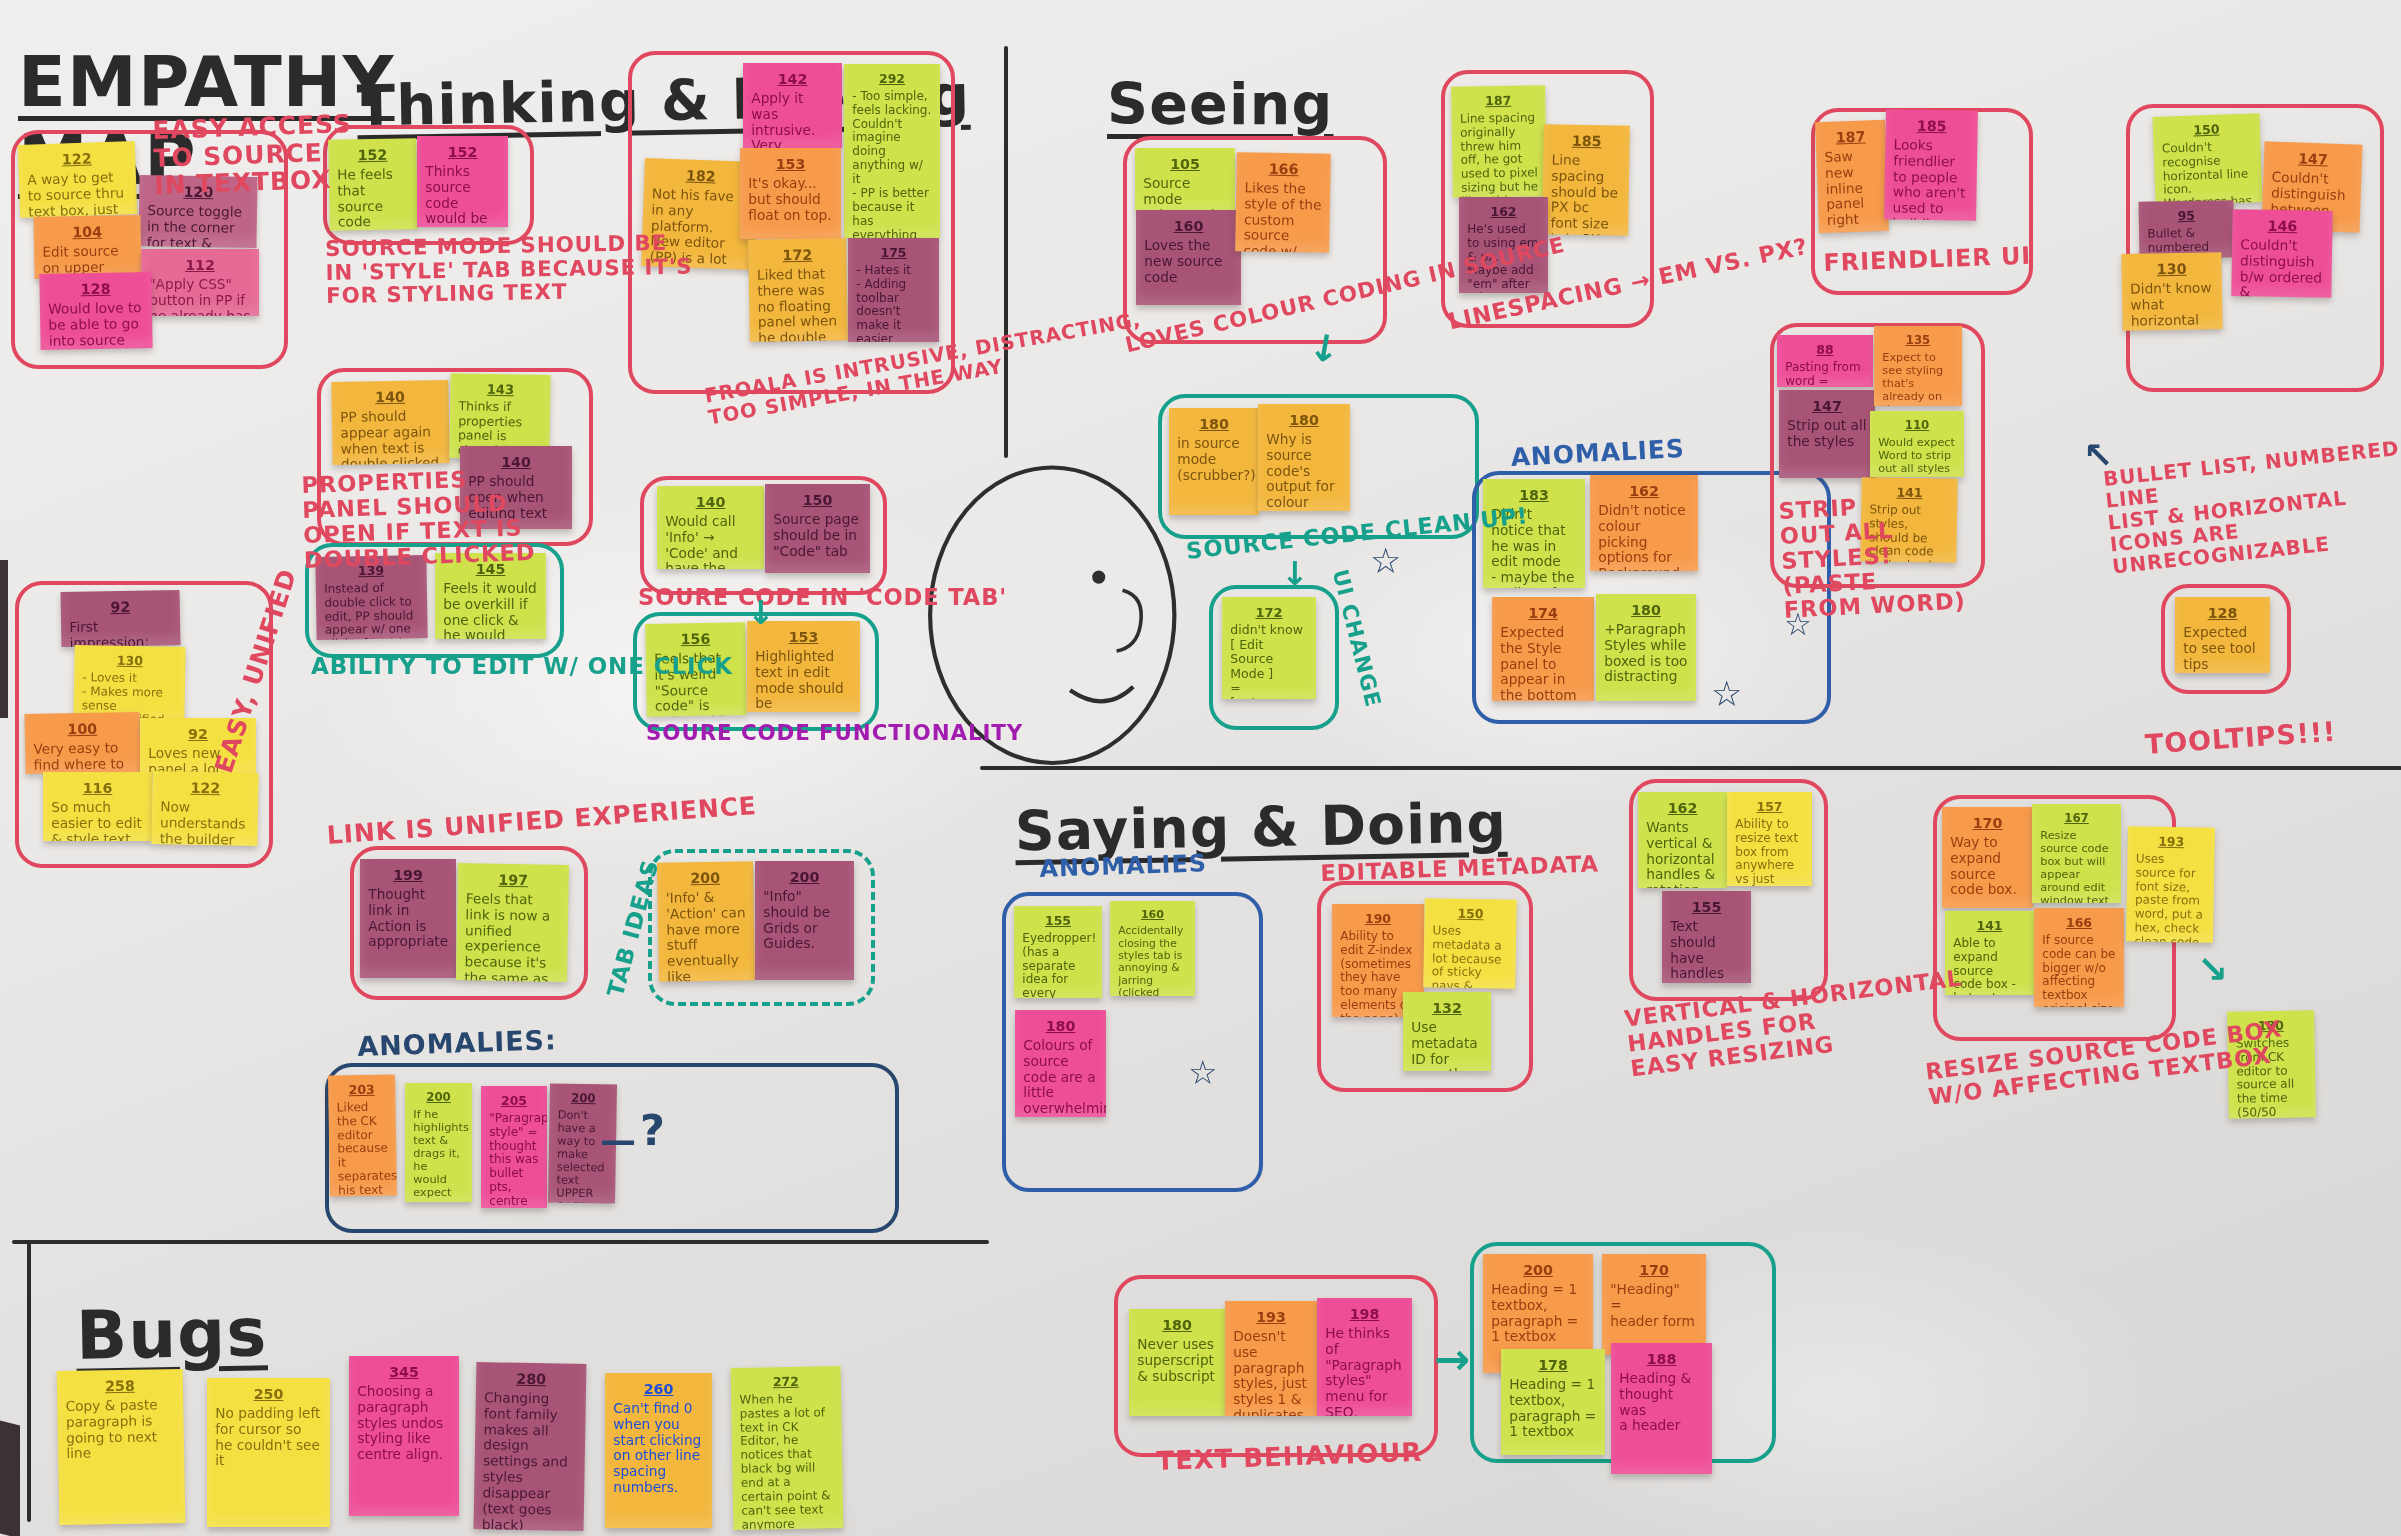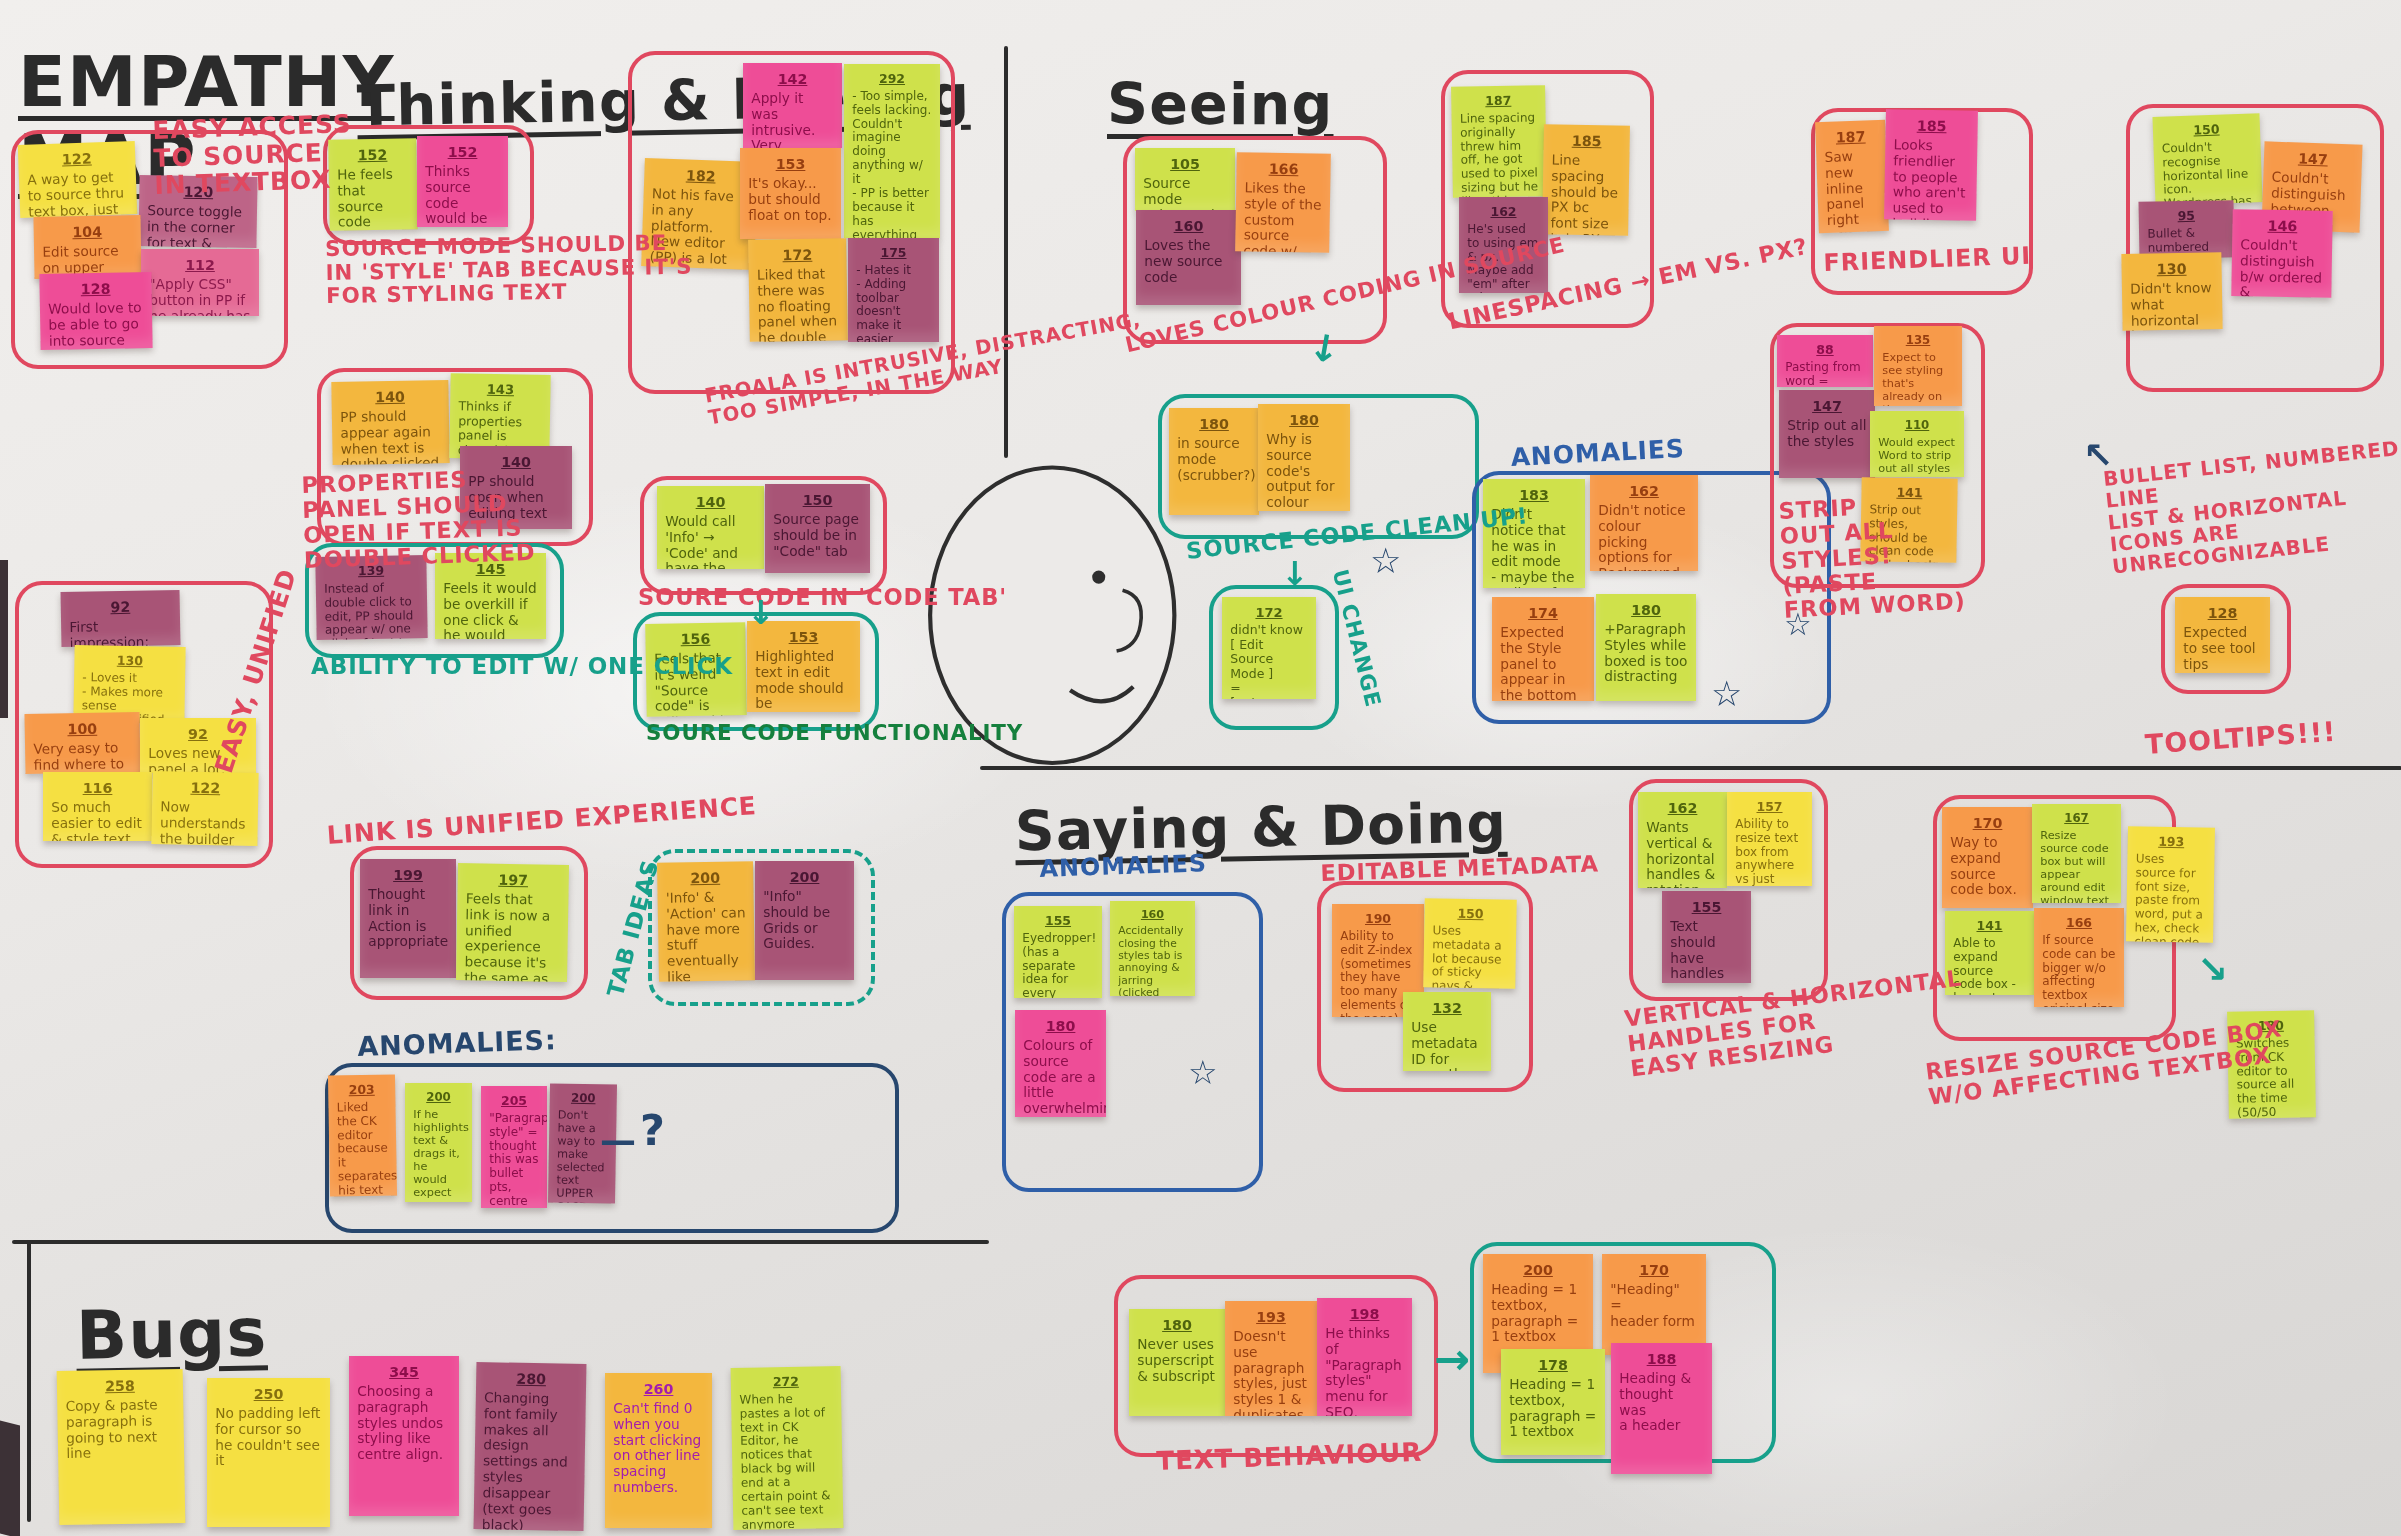--- a/index.html
+++ b/index.html
@@ -442,21 +442,21 @@
     <span class="note-body">No padding left for cursor so he couldn't see it</span>
   </div>
 <div class="note" style="left: 349px; top: 1356px; width: 110px; height: 160px; background: rgb(238, 77, 151); color: rgb(141, 14, 75); transform: rotate(0deg);">
     <span class="note-head">345</span>
     <span class="note-body">Choosing a paragraph styles undos styling like centre align.</span>
   </div>
 <div class="note" style="left: 475px; top: 1363px; width: 110px; height: 167px; background: rgb(168, 84, 118); color: rgb(74, 23, 51); transform: rotate(1deg);">
     <span class="note-head">280</span>
     <span class="note-body">Changing font family makes all design settings and styles disappear (text goes black)</span>
   </div>
-<div class="note" style="left: 605px; top: 1373px; width: 107px; height: 155px; background: rgb(243, 183, 62); color: #a21caf; transform: rotate(0deg);">
+<div class="note" style="left: 605px; top: 1373px; width: 107px; height: 155px; background: rgb(243, 183, 62); color: #1d4ed8; transform: rotate(0deg);">
     <span class="note-head">260</span>
     <span class="note-body">Can't find 0 when you start clicking on other line spacing numbers.</span>
   </div>
 <div class="note" style="left: 732px; top: 1367px; width: 110px; height: 162px; background: rgb(207, 225, 75); color: rgb(79, 100, 13); transform: rotate(-1deg); font-size: 12px;">
     <span class="note-head">272</span>
     <span class="note-body">When he pastes a lot of text in CK Editor, he notices that black bg will end at a certain point &amp; can't see text anymore</span>
   </div>
 <div class="label" style="left: 152px; top: 117px; font-size: 25px; color: rgb(224, 72, 95); transform: rotate(-2deg);">EASY ACCESS
 TO SOURCE
 IN TEXTBOX</div>
@@ -467,21 +467,21 @@
 TOO SIMPLE, IN THE WAY</div>
 <div class="label" style="left: 301px; top: 473px; font-size: 22.6px; color: rgb(224, 72, 95); transform: rotate(-2deg);">PROPERTIES
 PANEL SHOULD
 OPEN IF TEXT IS
 DOUBLE CLICKED</div>
 <div class="label" style="left: 311px; top: 654px; font-size: 23px; color: rgb(23, 160, 139); transform: rotate(0deg);">ABILITY TO EDIT W/ ONE CLICK</div>
 <div class="label" style="left: 326px; top: 822px; font-size: 25px; color: rgb(224, 72, 95); transform: rotate(-4deg);">LINK IS UNIFIED EXPERIENCE</div>
 <div class="label" style="left: 357px; top: 1032px; font-size: 27px; color: rgb(39, 71, 110); transform: rotate(-2deg);">ANOMALIES:</div>
 <div class="label" style="left: 210px; top: 768px; font-size: 25px; color: rgb(224, 72, 95); transform: rotate(-72deg);">EASY, UNIFIED</div>
 <div class="label" style="left: 638px; top: 585px; font-size: 22.6px; color: rgb(224, 72, 95); transform: rotate(0deg);">SOURE CODE IN 'CODE TAB'</div>
-<div class="label" style="left: 646px; top: 721px; font-size: 21.4px; color: #15803d; transform: rotate(0deg);">SOURE CODE FUNCTIONALITY</div>
+<div class="label" style="left: 646px; top: 721px; font-size: 21.4px; color: #a21caf; transform: rotate(0deg);">SOURE CODE FUNCTIONALITY</div>
 <div class="label" style="left: 603px; top: 993px; font-size: 22.6px; color: rgb(23, 160, 139); transform: rotate(-75deg);">TAB IDEAS</div>
 <div class="label" style="left: 1123px; top: 334px; font-size: 21.4px; color: rgb(224, 72, 95); transform: rotate(-13deg);">LOVES COLOUR CODING IN SOURCE</div>
 <div class="label" style="left: 1446px; top: 310px; font-size: 22.6px; color: rgb(224, 72, 95); transform: rotate(-12deg);">LINESPACING → EM VS. PX?</div>
 <div class="label" style="left: 1185px; top: 539px; font-size: 22.6px; color: rgb(23, 160, 139); transform: rotate(-6deg);">SOURCE CODE CLEAN UP!</div>
 <div class="label" style="left: 1351px; top: 567px; font-size: 21.4px; color: rgb(23, 160, 139); transform: rotate(76deg);">UI CHANGE</div>
 <div class="label" style="left: 1510px; top: 444px; font-size: 25px; color: rgb(47, 95, 168); transform: rotate(-3deg);">ANOMALIES</div>
 <div class="label" style="left: 1823px; top: 250px; font-size: 24px; color: rgb(224, 72, 95); transform: rotate(-2deg);">FRIENDLIER UI</div>
 <div class="label" style="left: 1778px; top: 499px; font-size: 22.6px; color: rgb(224, 72, 95); transform: rotate(-3deg);">STRIP
 OUT ALL
 STYLES!

